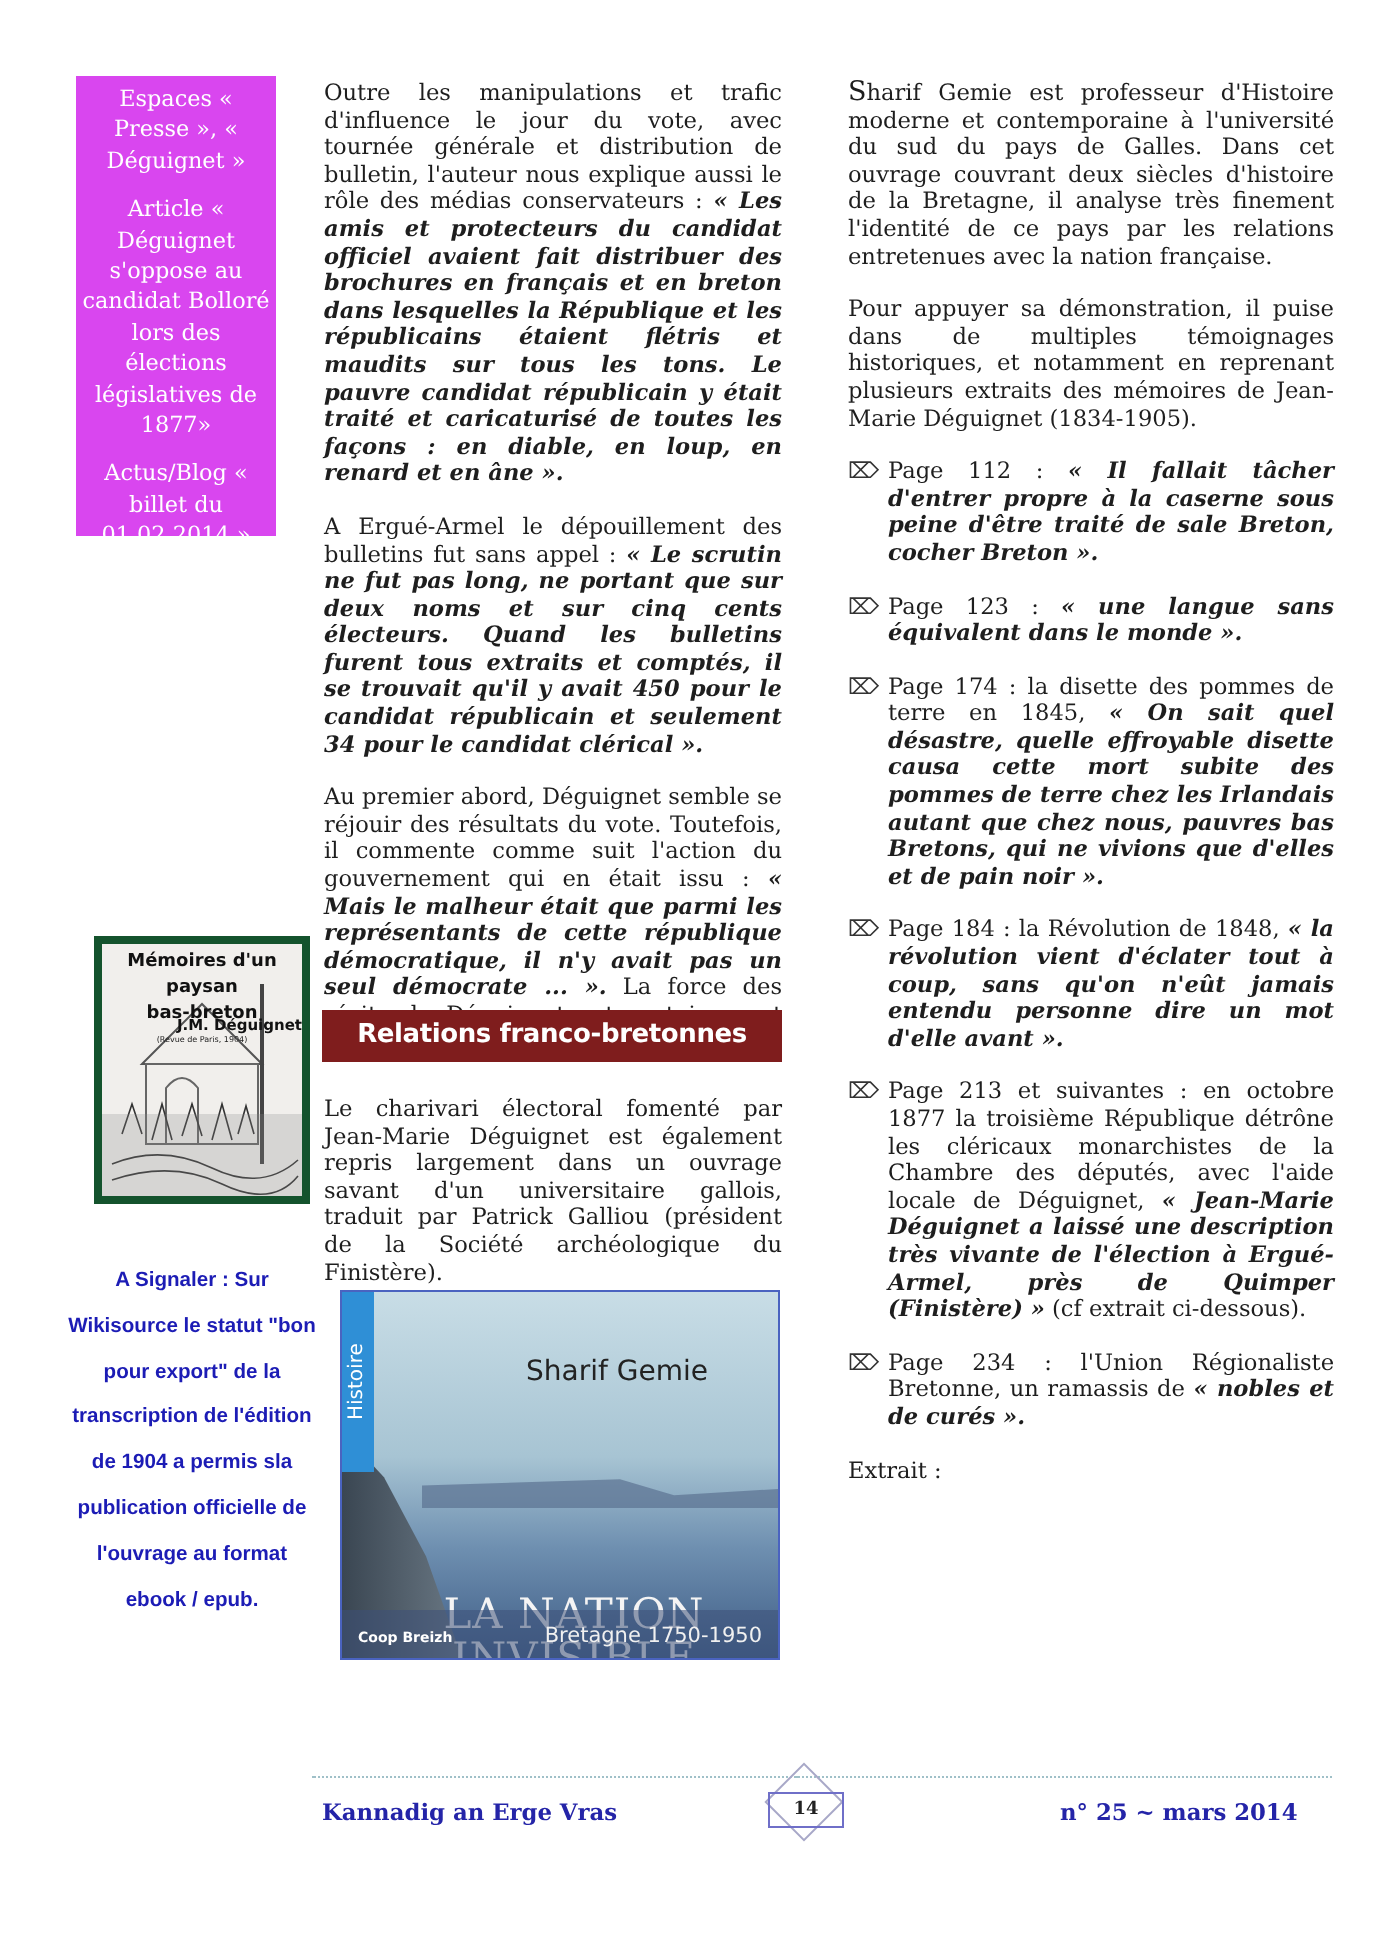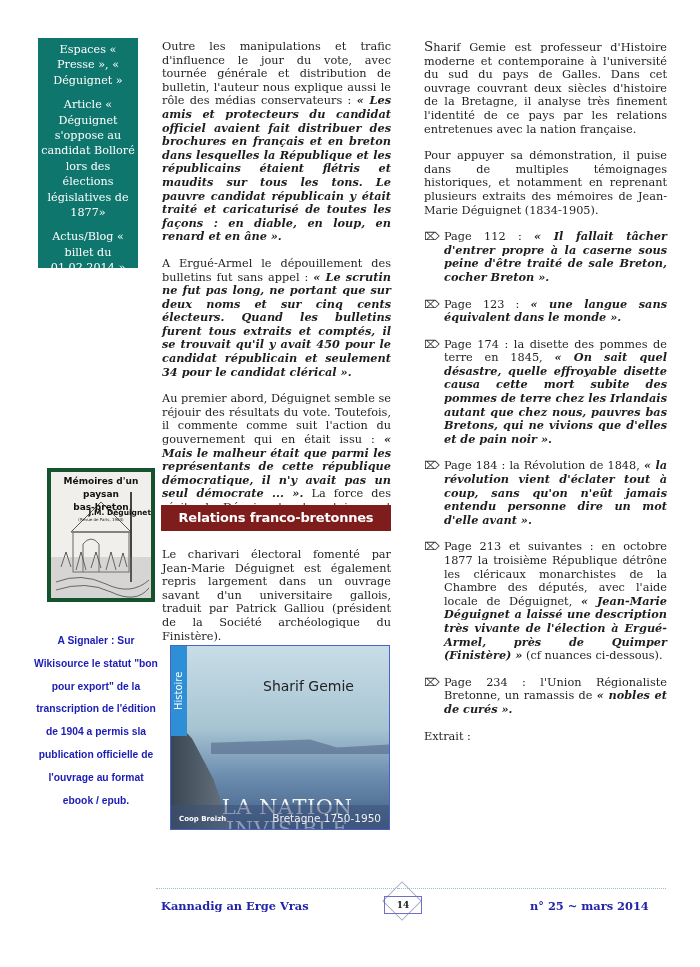--- a/index.html
+++ b/index.html
@@ -1,21 +1,21 @@
 <!DOCTYPE html>
 <html><head>
 <meta charset="utf-8">
 <style>
   html, body { margin: 0; padding: 0; background: #ffffff; }
   body { width: 700px; height: 967px; position: relative; overflow: hidden;
          font-family: "DejaVu Serif", serif; color: #1e1e1e; }
   .abs { position: absolute; }
 
   
-  .side-box { left: 38px; top: 38px; width: 100px; height: 230px; background: #0f766e;
+  .side-box { left: 38px; top: 38px; width: 100px; height: 230px; background: #d946ef;
               color: #fff; font-size: 11.2px; line-height: 15.4px; text-align: center;
               box-sizing: border-box; padding: 4px 3px; }
   .side-box p { margin: 0 0 9px 0; }
   .memoires { left: 47px; top: 468px; width: 100px; height: 126px; background: #f1efec;
               border: 4px solid #14532d; overflow: hidden; }
   .memoires .t1 { position: absolute; left: 0; right: 0; top: 3px; text-align: center;
                   font: bold 9px "DejaVu Sans", sans-serif; color: #111; line-height: 13px; }
   .memoires .t2 { position: absolute; left: 0; right: 0; top: 37px; text-align: right;
                   font: bold 7.5px "DejaVu Sans", sans-serif; color: #111; line-height: 8px; }
   .memoires .t3 { position: absolute; left: 0; right: 0; top: 45px; text-align: center;
@@ -123,21 +123,21 @@
 </div>
 
 <div class="abs col right">
   <p><span class="drop">S</span><span>harif Gemie est professeur d'Histoire moderne et contemporaine à l'université du sud du pays de Galles. Dans cet ouvrage couvrant deux siècles d'histoire de la Bretagne, il analyse très finement l'identité de ce pays par les relations entretenues avec la nation française.</span></p>
   <p>Pour appuyer sa démonstration, il puise dans de multiples témoignages historiques, et notamment en reprenant plusieurs extraits des mémoires de Jean-Marie Déguignet (1834-1905).</p>
 
   <p class="bullet"><span class="bi">⌦</span><span>Page 112 : </span><i>« Il fallait tâcher d'entrer propre à la caserne sous peine d'être traité de sale Breton, cocher Breton ».</i><span></span></p>
   <p class="bullet"><span class="bi">⌦</span><span>Page 123 : </span><i>« une langue sans équivalent dans le monde ».</i><span></span></p>
   <p class="bullet"><span class="bi">⌦</span><span>Page 174 : la disette des pommes de terre en 1845, </span><i>« On sait quel désastre, quelle effroyable disette causa cette mort subite des pommes de terre chez les Irlandais autant que chez nous, pauvres bas Bretons, qui ne vivions que d'elles et de pain noir ».</i><span></span></p>
   <p class="bullet"><span class="bi">⌦</span><span>Page 184 : la Révolution de 1848, </span><i>« la révolution vient d'éclater tout à coup, sans qu'on n'eût jamais entendu personne dire un mot d'elle avant ».</i><span></span></p>
-  <p class="bullet"><span class="bi">⌦</span><span>Page 213 et suivantes : en octobre 1877 la troisième République détrône les cléricaux monarchistes de la Chambre des députés, avec l'aide locale de Déguignet, </span><i>« Jean-Marie Déguignet a laissé une description très vivante de l'élection à Ergué-Armel, près de Quimper (Finistère) »</i><span> (cf nuances ci-dessous).</span></p>
+  <p class="bullet"><span class="bi">⌦</span><span>Page 213 et suivantes : en octobre 1877 la troisième République détrône les cléricaux monarchistes de la Chambre des députés, avec l'aide locale de Déguignet, </span><i>« Jean-Marie Déguignet a laissé une description très vivante de l'élection à Ergué-Armel, près de Quimper (Finistère) »</i><span> (cf extrait ci-dessous).</span></p>
   <p class="bullet"><span class="bi">⌦</span><span>Page 234 : l'Union Régionaliste Bretonne, un ramassis de </span><i>« nobles et de curés ».</i><span></span></p>
 
   <p>Extrait :</p>
 </div>
 
 <div class="abs footer-line"></div>
 <div class="abs footer-line2"></div>
 <div class="abs footer-left">Kannadig an Erge Vras</div>
 <div class="abs pagenum-diamond"></div>
 <div class="abs pagenum">14</div>

